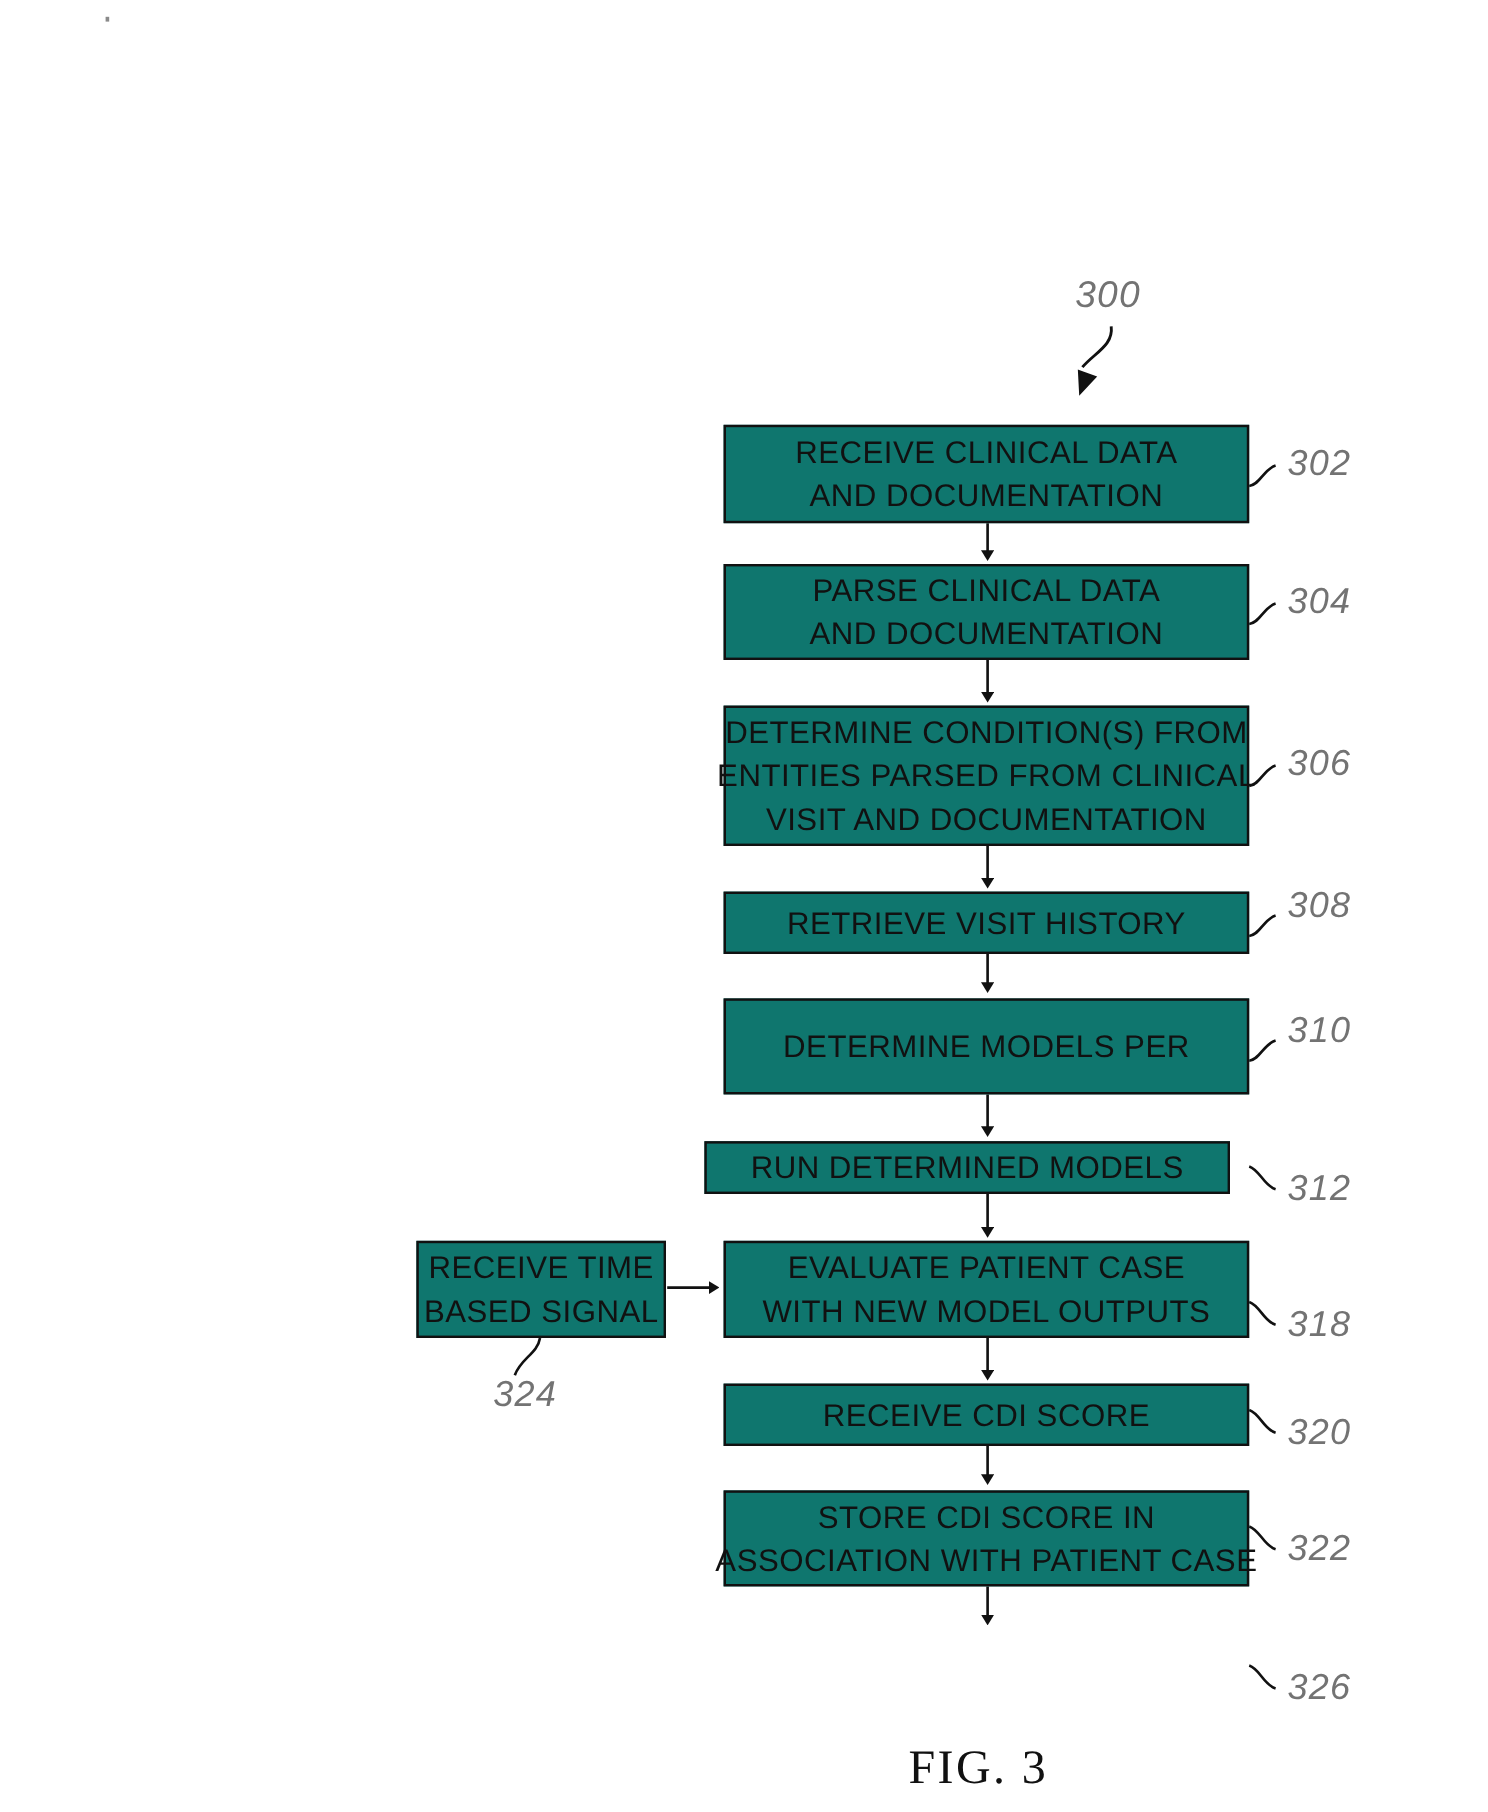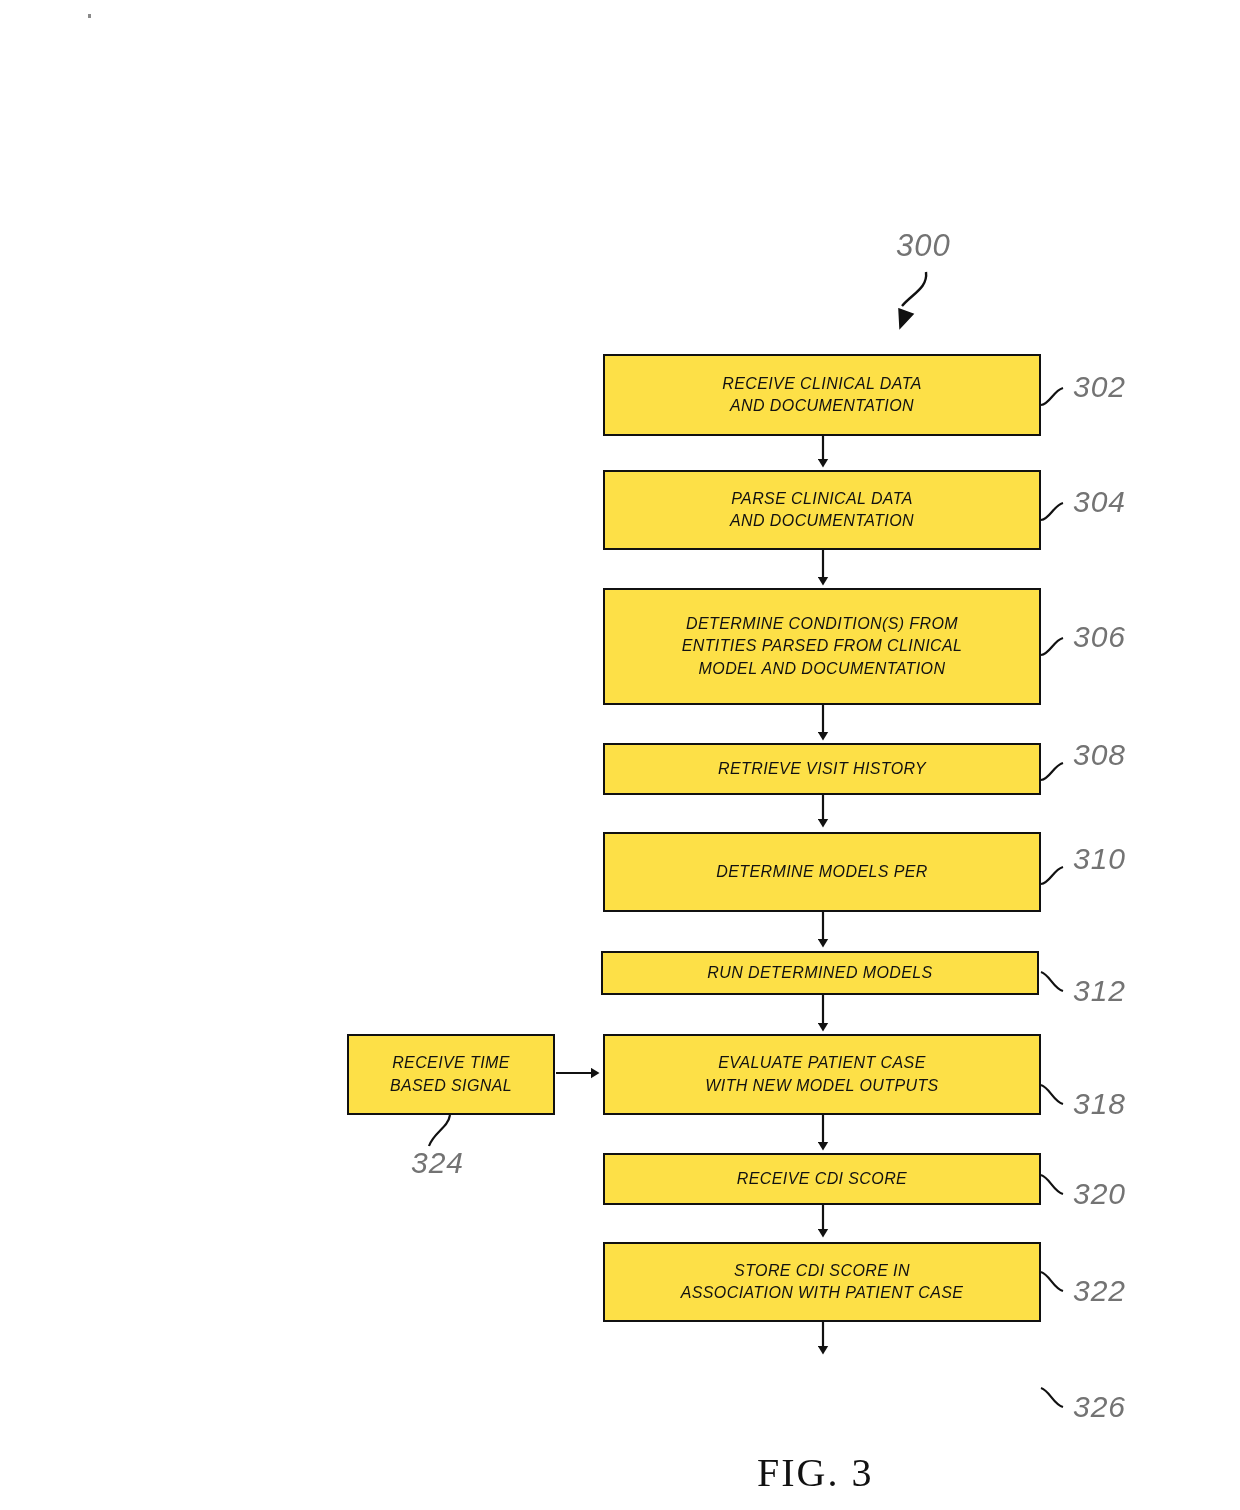--- a/index.html
+++ b/index.html
@@ -19,32 +19,31 @@
     position: absolute;
     left: 0; top: 0;
     width: 1240px;
     height: 1510px;
   }
   
   .box {
     position: absolute;
     box-sizing: border-box;
     border: 2px solid #111111;
-    background: #fde047;
+    background: #0f766e;
     display: flex;
     flex-direction: column;
     align-items: center;
     justify-content: center;
     text-align: center;
-    font-size: 16px;
+    font-size: 26px;
     letter-spacing: 0.4px;
     line-height: 1.40;
     color: #111111;
     padding: 2px 6px;
-    font-style: italic;
   }
   .box .ln { display: block; white-space: nowrap; }
 
   
   .ref {
     position: absolute;
     font-size: 30px;
     letter-spacing: 1px;
     color: #737373;
     white-space: nowrap;
@@ -136,35 +135,35 @@
 
   <div class="box" style="left:603px; top:470px; width:438px; height:80px;">
     <span class="ln">PARSE CLINICAL DATA</span>
     <span class="ln">AND DOCUMENTATION</span>
   </div>
   <div class="ref" style="left:1073px; top:485px;">304</div>
 
   <div class="box" style="left:603px; top:588px; width:438px; height:117px;">
     <span class="ln">DETERMINE CONDITION(S) FROM</span>
     <span class="ln">ENTITIES PARSED FROM CLINICAL</span>
-    <span class="ln">MODEL AND DOCUMENTATION</span>
+    <span class="ln">VISIT AND DOCUMENTATION</span>
   </div>
   <div class="ref" style="left:1073px; top:620px;">306</div>
 
   <div class="box" style="left:603px; top:743px; width:438px; height:52px;">
     <span class="ln">RETRIEVE VISIT HISTORY</span>
   </div>
   <div class="ref" style="left:1073px; top:738px;">308</div>
 
   <div class="box" style="left:603px; top:832px; width:438px; height:80px;">
     <span class="ln">DETERMINE MODELS PER</span>
   </div>
   <div class="ref" style="left:1073px; top:842px;">310</div>
 
-  <div class="box" style="left:601px; top:951px; width:438px; height:44px;justify-content:center;">
+  <div class="box" style="left:587px; top:951px; width:438px; height:44px;justify-content:center;">
     <span class="ln">RUN DETERMINED MODELS</span>
   </div>
   <div class="ref" style="left:1073px; top:974px;">312</div>
 
   <div class="box" style="left:603px; top:1034px; width:438px; height:81px;">
     <span class="ln">EVALUATE PATIENT CASE</span>
     <span class="ln">WITH NEW MODEL OUTPUTS</span>
   </div>
   <div class="ref" style="left:1073px; top:1087px;">318</div>
 

